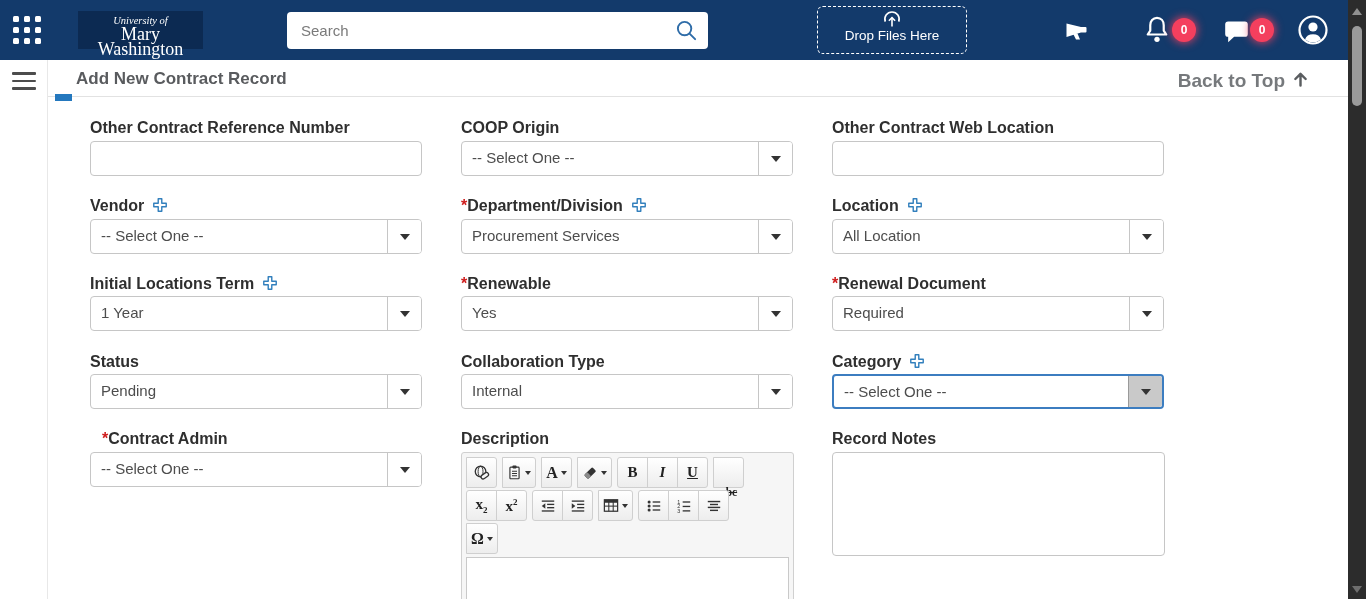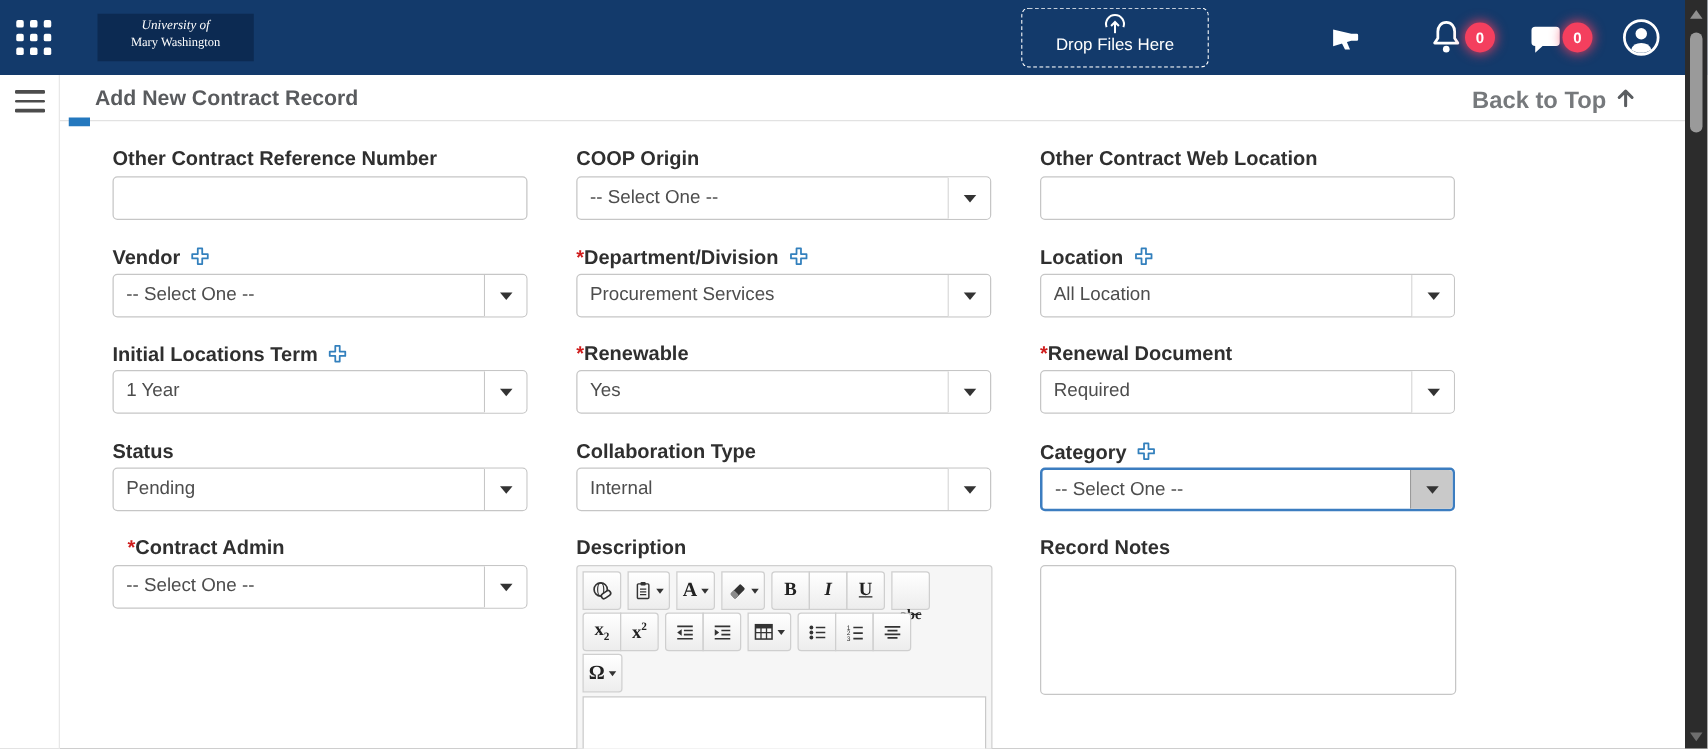--- a/index.html
+++ b/index.html
@@ -8,21 +8,21 @@
   .screen { position:relative; width:1366px; height:599px; background:#fff; overflow:hidden; }
 
   
   .navbar { position:absolute; left:0; top:0; width:1366px; height:60px; background:#133a6b; z-index:20; }
   .waffle { position:absolute; left:13px; top:16px; width:28px; height:28px;
             display:grid; grid-template-columns:repeat(3,6px); grid-template-rows:repeat(3,6px); gap:5px; cursor:pointer; }
   .waffle i { background:#fff; border-radius:1.5px; }
   .logo { position:absolute; left:78px; top:11px; width:125px; height:38px; background:#0c2a52;
           color:#fff; text-align:center; font-family:"Liberation Serif", serif; padding-top:4px; }
   .logo .l1 { font-style:italic; font-size:10.5px; line-height:12px; }
-  .logo .l2 { font-size:10px; line-height:15px; }
+  .logo .l2 { font-size:18px; line-height:15px; }
   .searchbox { position:absolute; left:287px; top:12px; width:421px; height:37px; background:#fff; border-radius:4px; }
   .searchbox input { position:absolute; left:0; top:0; width:100%; height:100%; border:none; outline:none; background:transparent;
                      padding:0 40px 0 14px; font:15px "Liberation Sans",sans-serif; color:#333; }
   .searchbox input::placeholder { color:#7a7a7a; }
   .search-ic { position:absolute; right:10px; top:7px; }
   .dropzone { position:absolute; left:817px; top:6px; width:150px; height:48px; border:1px dashed #fff; border-radius:6px;
               color:#fff; text-align:center; cursor:pointer; }
   .dropzone .dz-ic { margin-top:3px; height:17px; }
   .dropzone .dz-label { font-size:13.5px; margin-top:1px; }
   .nav-ic { position:absolute; cursor:pointer; }
@@ -108,20 +108,29 @@
         <i></i>
         <i></i>
         <i></i>
     </div>
 
     <div class="logo">
       <div class="l1">University of</div>
       <div class="l2">Mary Washington</div>
     </div>
 
+    <div class="searchbox">
+      <input type="text" placeholder="Search" style="">
+      <span class="search-ic">
+        <svg width="23" height="23" viewBox="0 0 24 24">
+          <circle cx="10" cy="10" r="7" fill="none" stroke="#2e6ca8" stroke-width="2"></circle>
+          <line x1="15.2" y1="15.2" x2="21" y2="21" stroke="#2e6ca8" stroke-width="2" stroke-linecap="round"></line>
+        </svg>
+      </span>
+    </div>
 
     <div class="dropzone">
       <div class="dz-ic">
         <svg width="22" height="17" viewBox="0 0 24 19">
           <path d="M4.5 13 a 8 8 0 1 1 15 0" fill="none" stroke="#fff" stroke-width="1.8"></path>
           <line x1="12" y1="8.5" x2="12" y2="18.5" stroke="#fff" stroke-width="1.8"></line>
           <path d="M8.5 12 L12 8.5 L15.5 12" fill="none" stroke="#fff" stroke-width="1.8"></path>
         </svg>
       </div>
       <div class="dz-label">Drop Files Here</div>

